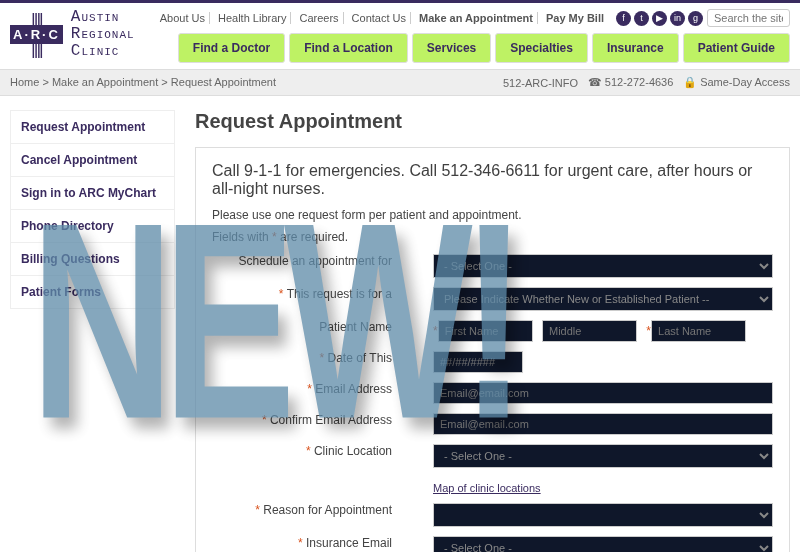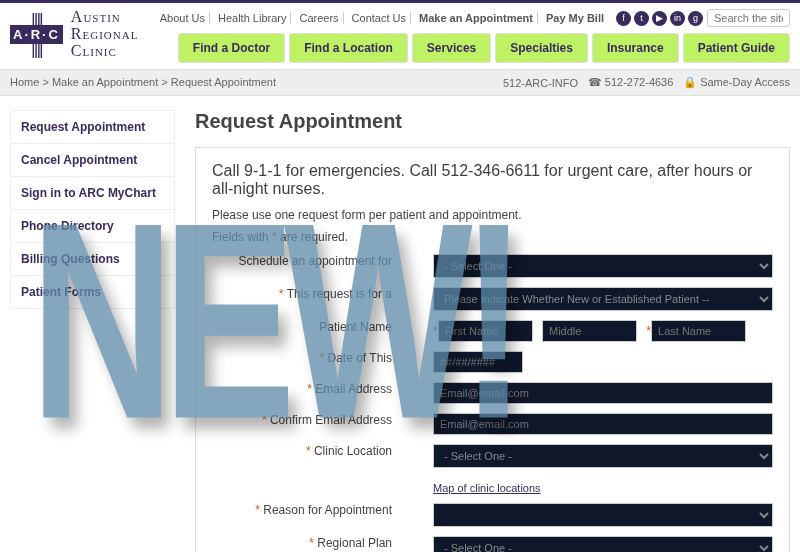--- a/index.html
+++ b/index.html
@@ -3,21 +3,21 @@
 <meta charset="utf-8">
 <style>
 * { box-sizing: border-box; margin: 0; padding: 0; }
 body { font-family: Arial, Helvetica, sans-serif; font-size: 12px; color: #444; background: #fff; width: 800px; overflow: hidden; }
 .topbar { height: 3px; background: #3a2b5f; }
 .header { display: flex; align-items: flex-start; padding: 6px 10px 0 10px; }
 .logo { display: flex; align-items: center; gap: 8px; }
 .logo-mark { display: flex; flex-direction: column; align-items: center; }
 .pipes { font-size: 18px; color: #3a2b5f; letter-spacing: -2px; line-height: 0.5; }
 .arc-box { background: #3a2b5f; color: #fff; font-weight: bold; font-size: 13px; padding: 2px 3px; letter-spacing: 2px; }
-.logo-text { font-family: Liberation Serif, serif; color: #3a2b5f; font-size: 16px; line-height: 1.05; letter-spacing: 1px; font-variant: small-caps; }
+.logo-text { font-family: Liberation Mono, monospace; color: #3a2b5f; font-size: 16px; line-height: 1.05; letter-spacing: 1px; font-variant: small-caps; }
 .header-right { flex: 1; display: flex; flex-direction: column; align-items: flex-end; gap: 6px; }
 .toplinks { display: flex; align-items: center; gap: 4px; font-size: 11px; }
 .toplinks a { color: #555; text-decoration: none; padding: 0 4px; border-right: 1px solid #ccc; }
 .toplinks a:last-of-type { border-right: none; }
 .social { display: flex; gap: 3px; margin-left: 4px; }
 .social-ic { width: 15px; height: 15px; border-radius: 50%; background: #3a2b5f; color: #fff; font-size: 9px; display: flex; align-items: center; justify-content: center; }
 .search-box { border: 1px solid #ccc; border-radius: 3px; padding: 2px 6px; font-size: 11px; color: #999; width: 83px; }
 .mainnav { display: flex; gap: 4px; }
 .mainnav a { border: 1px solid #ddd; border-radius: 3px; padding: 7px 14px; font-size: 12px; font-weight: bold; color: #3a2b5f; text-decoration: none; background: #bef264; }
 .subbar { background: #eee; border-top: 1px solid #ddd; border-bottom: 1px solid #ddd; padding: 6px 10px; display: flex; justify-content: space-between; font-size: 11px; color: #666; margin-top: 6px; }
@@ -158,21 +158,21 @@
           <div class="lbl"><span class="req">*</span> <span>Clinic Location</span></div>
           <div class="fld"><select><option>- Select One -</option></select><a href="#" class="maplink">Map of clinic locations</a></div>
         </div>
 
       <div class="row">
           <div class="lbl"><span class="req">*</span> <span>Reason for Appointment</span></div>
           <div class="fld"><select><option></option></select></div>
         </div>
 
       <div class="row">
-          <div class="lbl"><span class="req">*</span> <span>Regional Plan</span></div>
+          <div class="lbl"><span class="req">*</span> <span>Insurance Email</span></div>
           <div class="fld"><select><option>- Select One -</option></select></div>
         </div>
 
       <button class="cont-btn">Continue</button>
     </div>
   </div>
 
   <div class="new-overlay">NEW!</div>
 </div>
 

